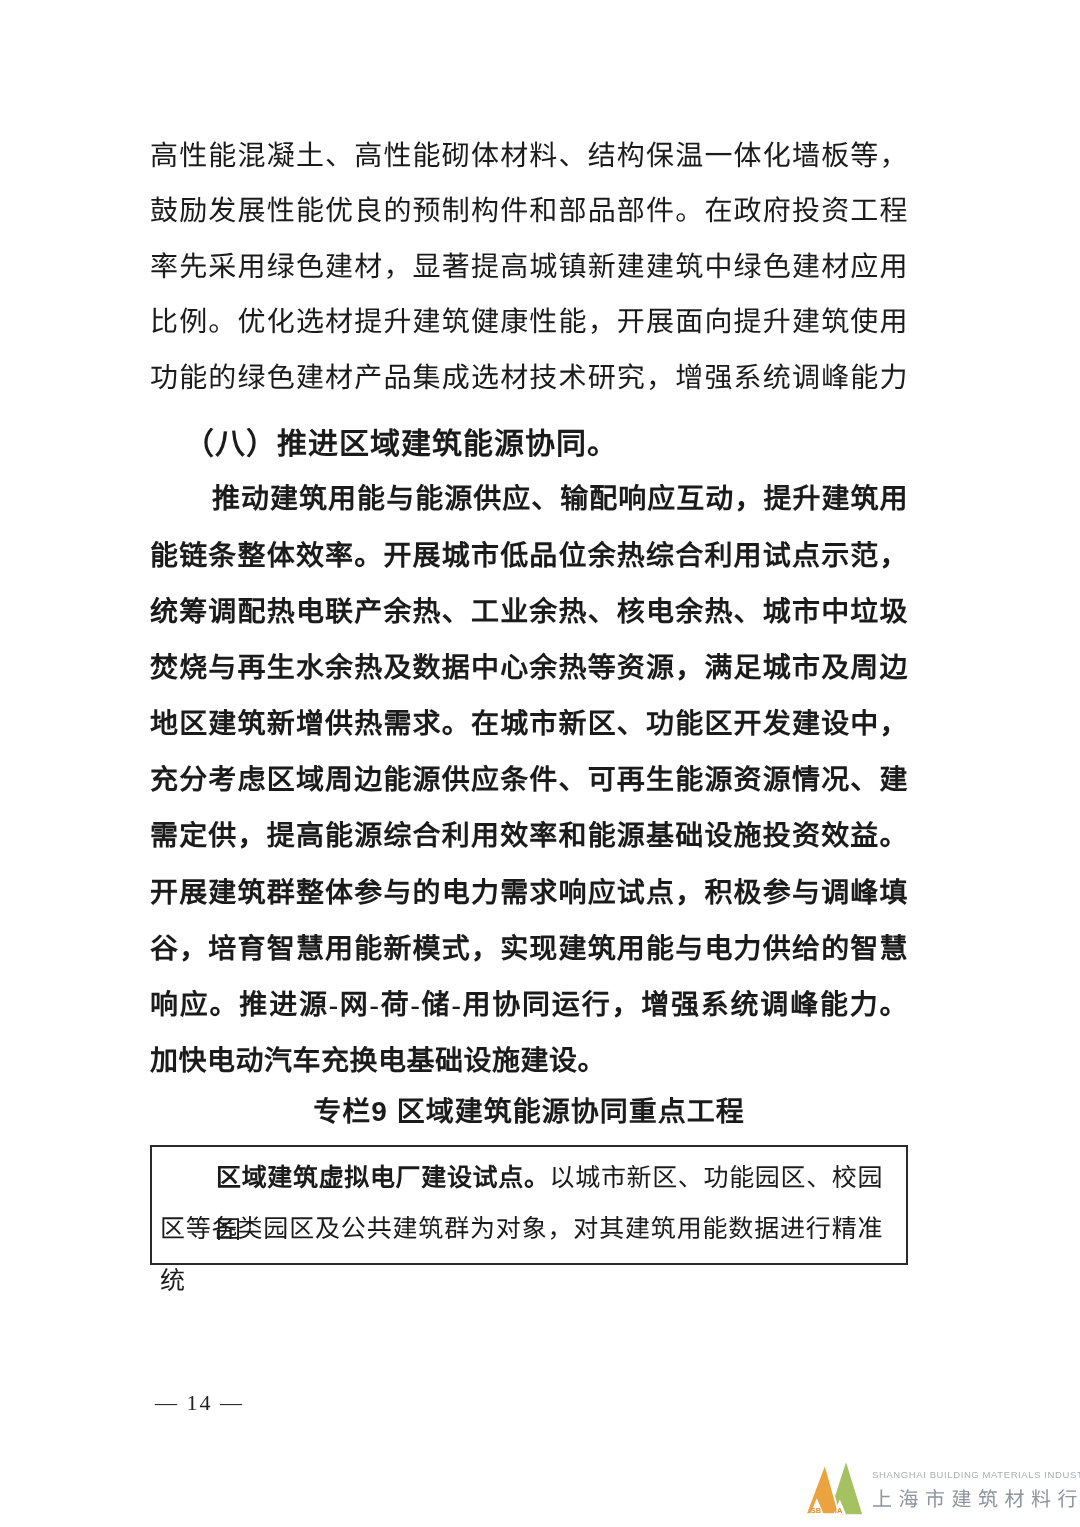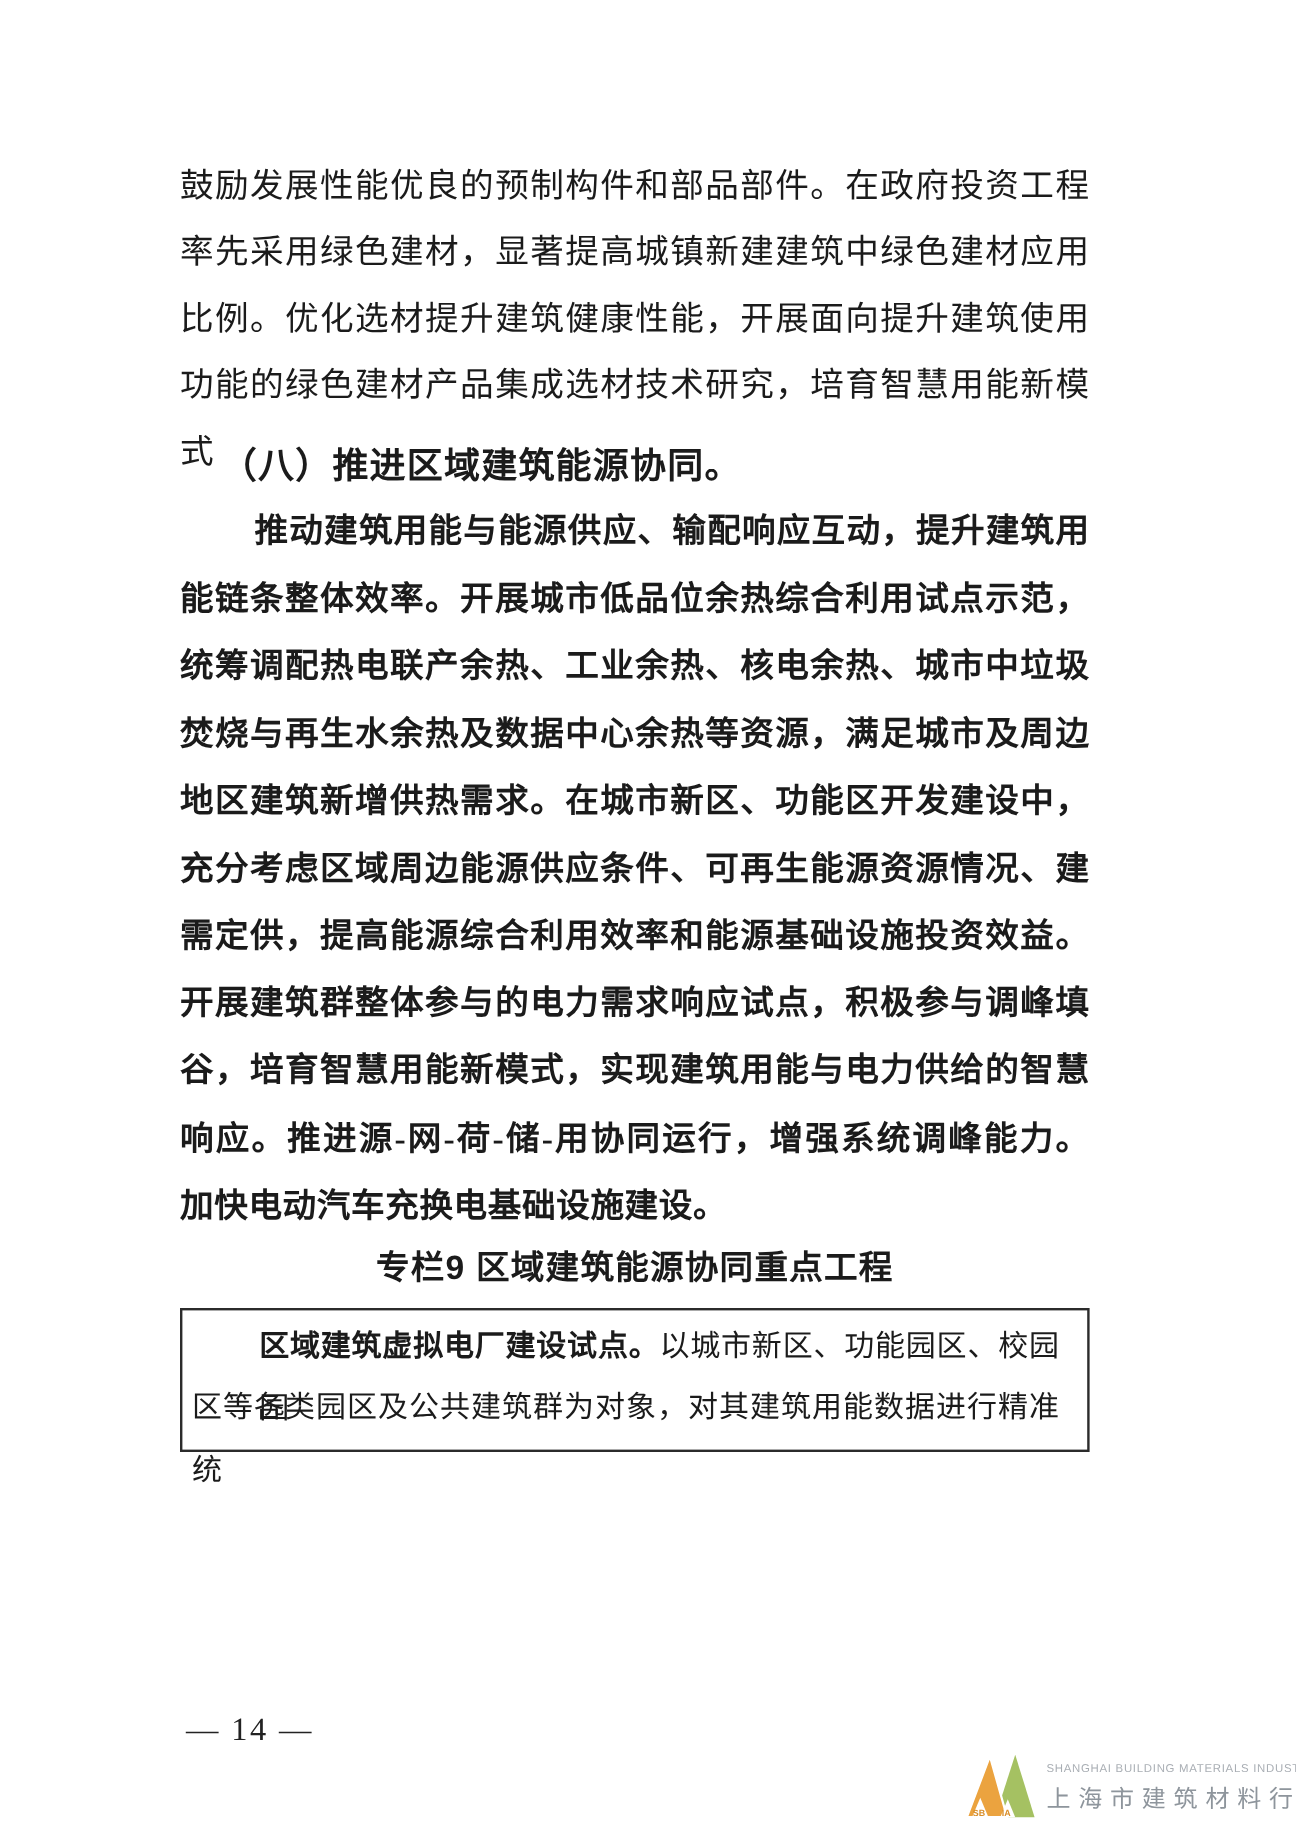--- a/index.html
+++ b/index.html
@@ -54,22 +54,22 @@
     padding:4px 23px 8px 8px;
   }
   .callout .ln{
     font-size:25px;
     height:52px;line-height:52px;
   }
   .callout .indent2{padding-left:56px;}
   .lead-bold{font-weight:bold;font-family:"Liberation Sans","DejaVu Sans",sans-serif;}
   .pagenum{
     position:absolute;
-    left:155px;top:1426px;
-    font-size:27px;
+    left:155px;top:1390px;
+    font-size:22px;
     color:#222222;
     letter-spacing:2px;
     font-family:"Liberation Serif","DejaVu Serif",serif;
   }
   .assoc-logo{
     position:absolute;
     left:802px;top:1458px;
     display:flex;
     align-items:flex-end;
     gap:8px;
@@ -93,24 +93,25 @@
   }
 </style>
 </head>
 <body>
 
 <div class="page">
 
   <main class="content">
 
     <section class="para-a">
+      <div class="ln jl">高性能混凝土、高性能砌体材料、结构保温一体化墙板等，</div>
       <div class="ln jl">鼓励发展性能优良的预制构件和部品部件。在政府投资工程</div>
       <div class="ln jl">率先采用绿色建材，显著提高城镇新建建筑中绿色建材应用</div>
       <div class="ln jl">比例。优化选材提升建筑健康性能，开展面向提升建筑使用</div>
-      <div class="ln jl">功能的绿色建材产品集成选材技术研究，培育智慧用能新模式</div>
+      <div class="ln jl">功能的绿色建材产品集成选材技术研究，增强系统调峰能力</div>
     </section>
 
     <h3 class="heading">（八）推进区域建筑能源协同。</h3>
 
     <section class="para-b">
       <div class="ln jl indent2">推动建筑用能与能源供应、输配响应互动，提升建筑用</div>
       <div class="ln jl">能链条整体效率。开展城市低品位余热综合利用试点示范，</div>
       <div class="ln jl">统筹调配热电联产余热、工业余热、核电余热、城市中垃圾</div>
       <div class="ln jl">焚烧与再生水余热及数据中心余热等资源，满足城市及周边</div>
       <div class="ln jl">地区建筑新增供热需求。在城市新区、功能区开发建设中，</div>

